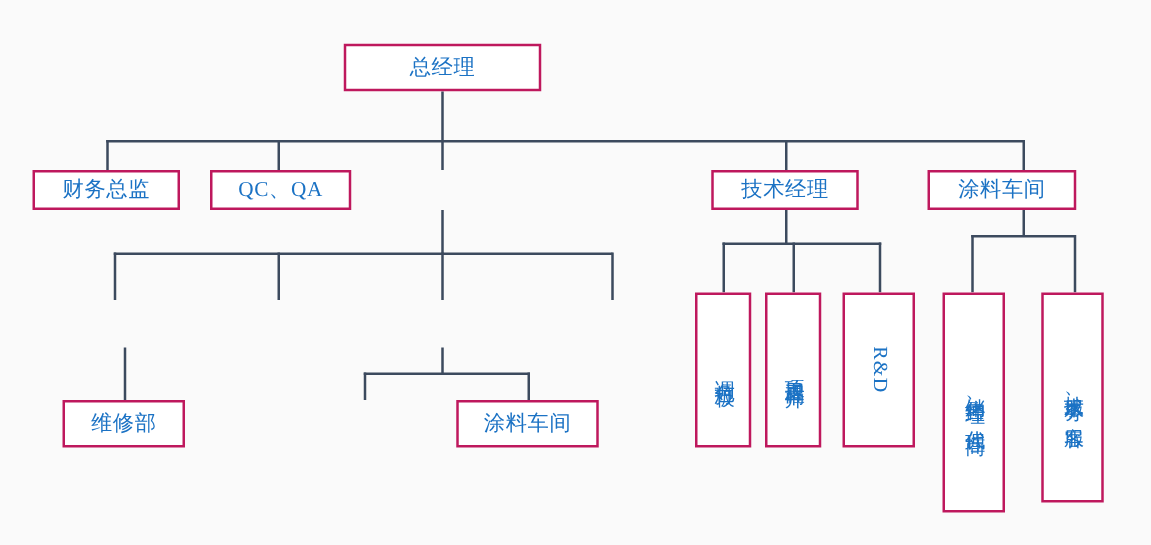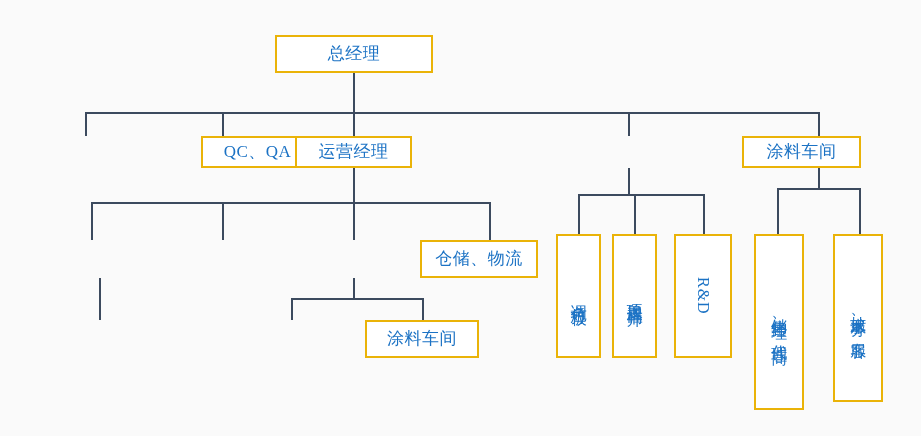--- a/index.html
+++ b/index.html
@@ -26,21 +26,21 @@
     background: #3c4a5e;
   }
   .line.h { height: 2px; }
   .line.v { width: 2px; }
 
   
   .node {
     position: absolute;
     box-sizing: border-box;
     background: #ffffff;
-    border: 2px solid #eab308;
+    border: 2px solid #be185d;
     color: #1b72c4;
     display: flex;
     align-items: center;
     justify-content: center;
     text-align: center;
     font-size: 17px;
     line-height: 1.15;
     letter-spacing: 0.5px;
     white-space: nowrap;
   }
@@ -94,33 +94,34 @@
   <div class="line v" style="left:634px; top:194px; height:40px;"></div>
   <div class="line v" style="left:703px; top:194px; height:40px;"></div>
 
   <div class="line v" style="left:818px; top:168px; height:21px;"></div>
   <div class="line h" style="left:777px; top:188px; width:83px;"></div>
   <div class="line v" style="left:777px; top:188px; height:46px;"></div>
   <div class="line v" style="left:859px; top:188px; height:46px;"></div>
 
   <div class="node" style="left:275px; top:35px; width:158px; height:38px;">总经理</div>
 
+  <div class="node" style="left:26px; top:136px; width:118px; height:32px;">财务总监</div>
 
-  <div class="node" style="left:168px; top:136px; width:113px; height:32px;margin-left:33px;">QC、QA</div>
+  <div class="node" style="left:168px; top:136px; width:113px; height:32px;">QC、QA</div>
 
-  <div class="node" style="left:295px; top:136px; width:117px; height:32px;">运营经理</div>
 
+  <div class="node" style="left:569px; top:136px; width:118px; height:32px;">技术经理</div>
 
   <div class="node" style="left:742px; top:136px; width:119px; height:32px;">涂料车间</div>
 
 
 
 
-  <div class="node" style="left:420px; top:240px; width:118px; height:38px;">仓储、物流</div>
 
+  <div class="node" style="left:50px; top:320px; width:98px; height:38px;">维修部</div>
 
 
   <div class="node" style="left:365px; top:320px; width:114px; height:38px;">涂料车间</div>
 
   <div class="node vertical small" style="left:556px; top:234px; width:45px; height:124px;">调色打板</div>
 
   <div class="node vertical small" style="left:612px; top:234px; width:45px; height:124px;">项目工程师</div>
 
   <div class="node rotated small" style="left:674px; top:234px; width:58px; height:124px;">R&amp;D</div>
 

